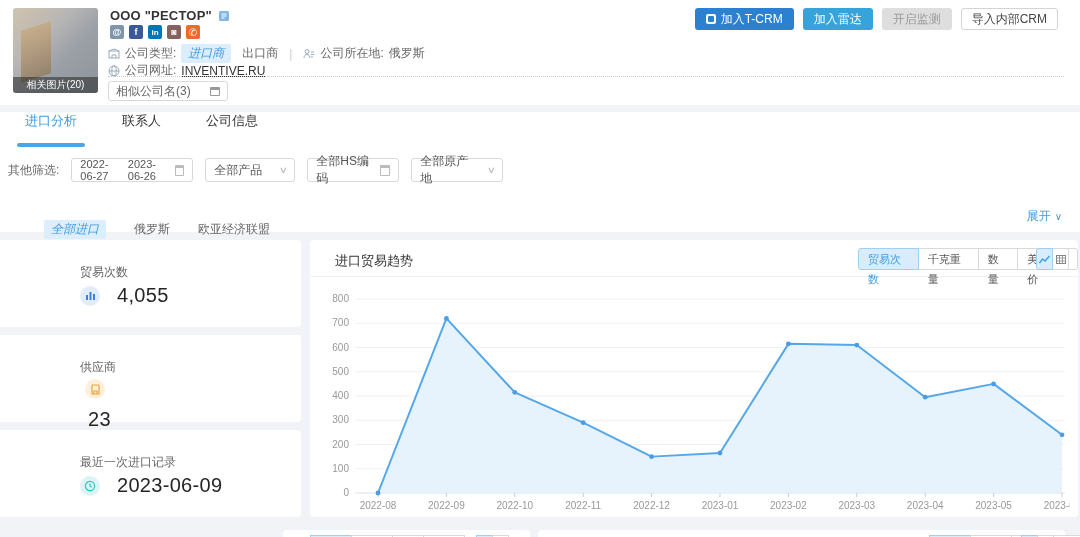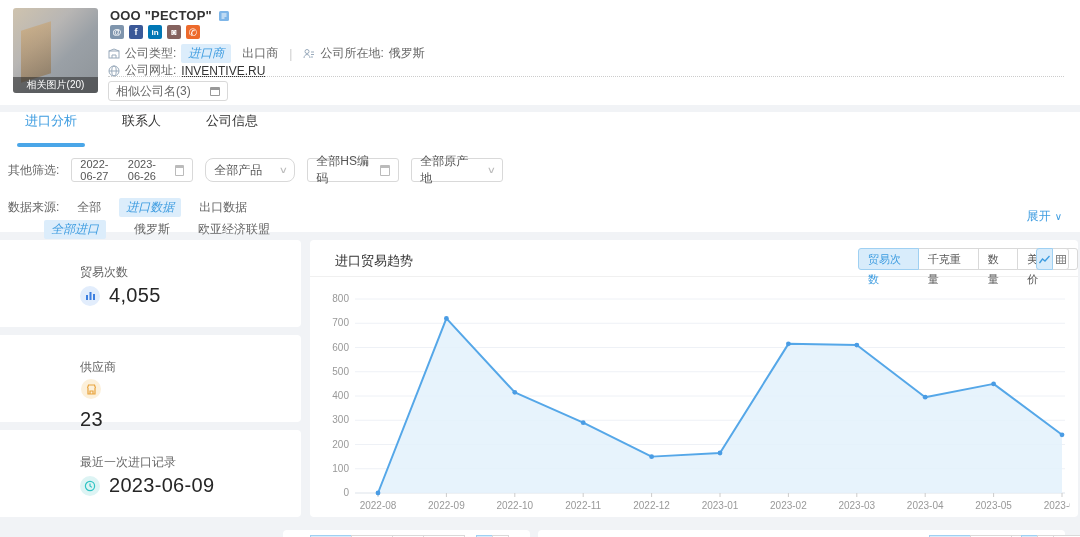--- a/index.html
+++ b/index.html
@@ -59,21 +59,21 @@
     align-items:center; padding:0 8px; gap:8px; color:#555; cursor:pointer; }
   .fbox .chev { color:#bbb; font-size:9px; transform:scaleX(1.4); }
   .cal-icon { width:12px; height:11px; border:1px solid #bbb; border-top:3px solid #bbb; border-radius:1px; }
   .src-row1 { position:absolute; left:8px; top:86px; display:flex; align-items:center; gap:18px; color:#666; }
   .src-row2 { position:absolute; left:44px; top:108px; display:flex; align-items:center; gap:28px; color:#666; }
   .expand { position:absolute; right:18px; top:96px; color:#3d9ce0; cursor:pointer; display:flex; gap:4px; align-items:center; }
   
   .card { position:absolute; background:#fff; border-radius:4px; }
   .stat-label { position:absolute; left:80px; color:#666; font-size:12px; }
   .stat-value { position:absolute; left:80px; display:flex; align-items:center; gap:9px; }
-  .stat-num { font-size:20px; color:#262626; font-weight:500; letter-spacing:.3px; }
+  .stat-num { font-size:20px; color:#262626; font-weight:500; letter-spacing:.3px;margin-left:8px; }
   .circ { width:20px; height:20px; border-radius:50%; display:flex; align-items:center; justify-content:center; }
   
   .chart-head { position:absolute; left:0; top:0; width:100%; height:37px; border-bottom:1px solid #f0f0f0; }
   .chart-title { position:absolute; left:25px; top:12px; font-size:13px; color:#333; }
   .metric-group { position:absolute; left:548px; top:8px; display:flex; }
   .mbtn { height:22px; padding:0 9px; line-height:20px; border:1px solid #d9d9d9; background:#fff;
     color:#555; font-size:11px; cursor:pointer; margin-left:-1px; }
   .mbtn:first-child { border-radius:3px 0 0 3px; margin-left:0; }
   .mbtn:last-child { border-radius:0 3px 3px 0; }
   .mbtn.active { background:#d8ecfb; color:#3d9ce0; border-color:#9fd0f2; z-index:2; position:relative; }
@@ -152,56 +152,65 @@
       <span class="link">INVENTIVE.RU</span>
     </div>
 
     <div class="dotted"></div>
 
     <div class="similar-box">
       <span>相似公司名(3)</span>
       <span class="sq-icon"></span>
     </div>
 
+    <div class="header-actions">
+      <div class="hbtn b1">
+        <span class="wsq"></span>
+        <span>加入T-CRM</span>
+      </div>
+      <div class="hbtn b2">
+        <span>加入雷达</span>
+      </div>
+      <div class="hbtn b3">
+        <span>开启监测</span>
+      </div>
+      <div class="hbtn b4">
+        <span>导入内部CRM</span>
+      </div>
+    </div>
   </div>
 
   <div class="tabsec">
     <div class="tabs">
       <div class="tab active">进口分析</div>
       <div class="tab">联系人</div>
       <div class="tab">公司信息</div>
     </div>
 
     <div class="filter-row">
       <span>其他筛选:</span>
       <div class="fbox" style="width:122px; justify-content:space-between;">
         <span style="font-size:11px;">2022-06-27</span>
         <span style="font-size:11px;">2023-06-26</span>
         <span class="cal-icon"></span>
       </div>
-      <div class="fbox" style="width:90px; justify-content:space-between;border-radius:8px;">
+      <div class="fbox" style="width:90px; justify-content:space-between;">
         <span>全部产品</span>
         <span class="chev">∨</span>
       </div>
       <div class="fbox" style="width:92px; justify-content:space-between;">
         <span>全部HS编码</span>
         <span class="cal-icon"></span>
       </div>
       <div class="fbox" style="width:92px; justify-content:space-between;">
         <span>全部原产地</span>
         <span class="chev">∨</span>
       </div>
     </div>
 
-    <div class="src-row1">
-      <span>数据来源:</span>
-      <span class="plain-opt">全部</span>
-      <span class="chip">进口数据</span>
-      <span class="plain-opt">出口数据</span>
-    </div>
     <div class="src-row2">
       <span class="chip">全部进口</span>
       <span class="plain-opt">俄罗斯</span>
       <span class="plain-opt">欧亚经济联盟</span>
     </div>
     <div class="expand">
       <span>展开</span>
       <span style="font-size:10px;">∨</span>
     </div>
   </div>

